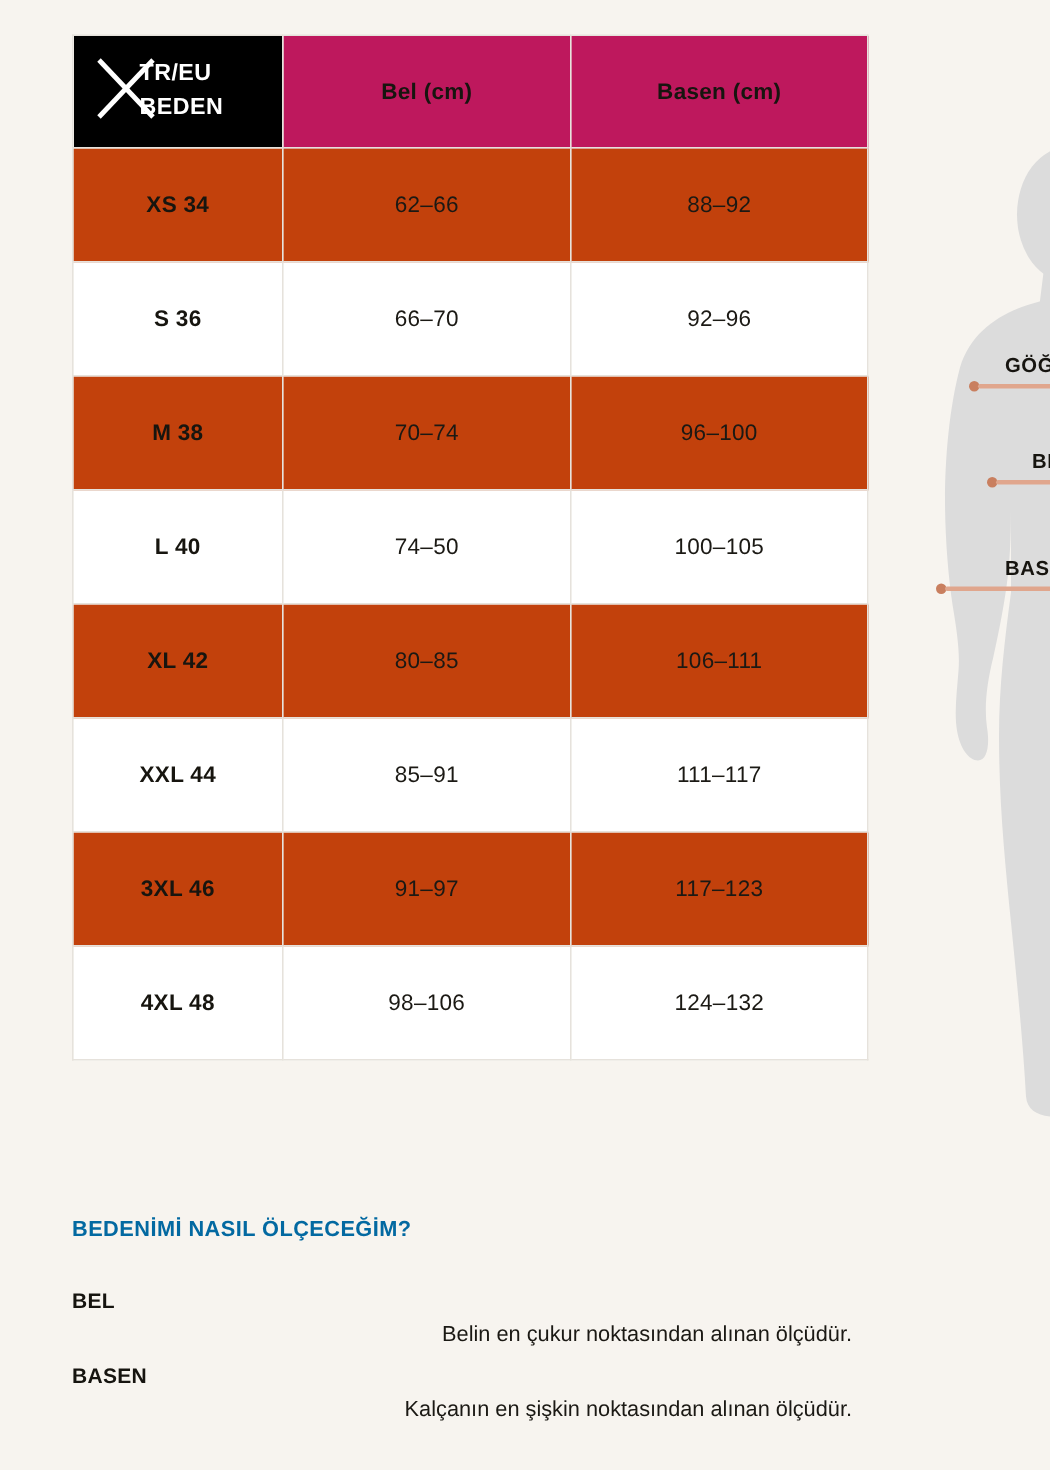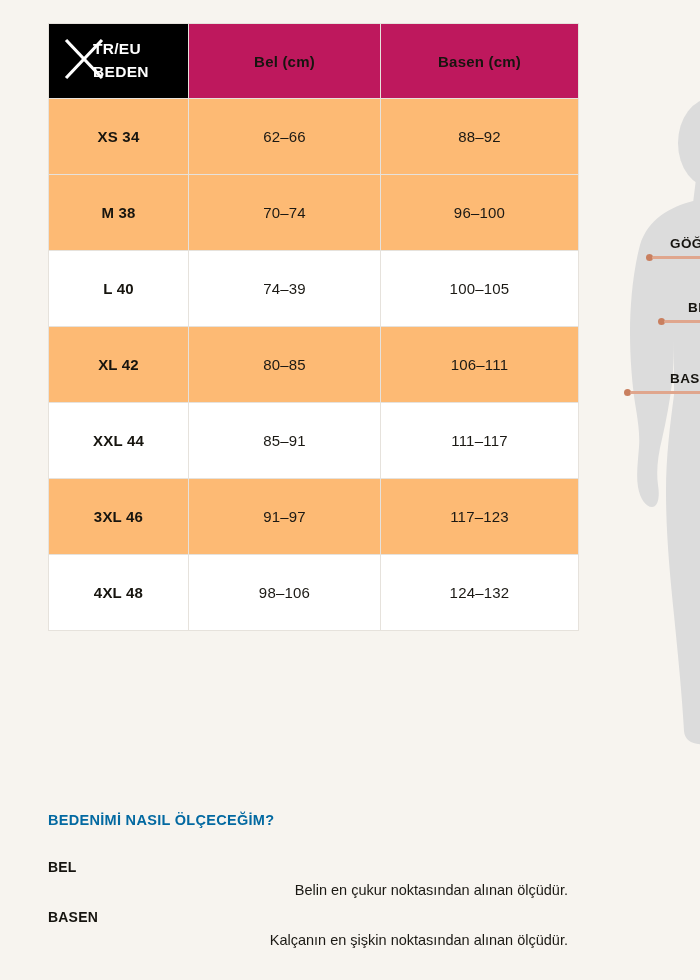--- a/index.html
+++ b/index.html
@@ -117,21 +117,21 @@
     text-align: left;
     color: #fff;
     font-size: 15.5px;
     font-weight: 800;
     line-height: 23px;
     letter-spacing: .3px;
   }
 
   tbody tr { height: 76px; }
   tbody tr.row-white td { background: #ffffff; }
-  tbody tr.row-tint  td { background: #fdba74; }
+  tbody tr.row-tint  td { background: #c2410c; }
 
   td.size-cell {
     font-size: 15px;
     font-weight: 700;
     color: #17150f;
     letter-spacing: .2px;
   }
   td.val-cell {
     font-size: 15px;
     font-weight: 400;
@@ -254,28 +254,33 @@
         <th>Bel  (cm)</th>
         <th>Basen (cm)</th>
       </tr>
     </thead>
     <tbody id="table-body">
         <tr class="row-tint">
           <td class="size-cell">XS 34</td>
           <td class="val-cell">62–66</td>
           <td class="val-cell">88–92</td>
         </tr>
+        <tr class="row-white">
+          <td class="size-cell">S 36</td>
+          <td class="val-cell">66–70</td>
+          <td class="val-cell">92–96</td>
+        </tr>
         <tr class="row-tint">
           <td class="size-cell">M 38</td>
           <td class="val-cell">70–74</td>
           <td class="val-cell">96–100</td>
         </tr>
         <tr class="row-white">
           <td class="size-cell">L 40</td>
-          <td class="val-cell">74–39</td>
+          <td class="val-cell">74–50</td>
           <td class="val-cell">100–105</td>
         </tr>
         <tr class="row-tint">
           <td class="size-cell">XL 42</td>
           <td class="val-cell">80–85</td>
           <td class="val-cell">106–111</td>
         </tr>
         <tr class="row-white">
           <td class="size-cell">XXL 44</td>
           <td class="val-cell">85–91</td>

